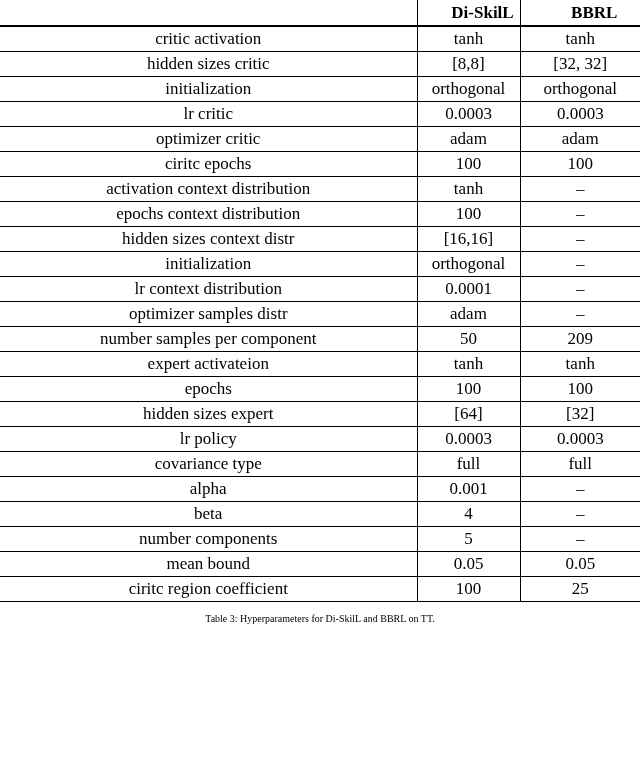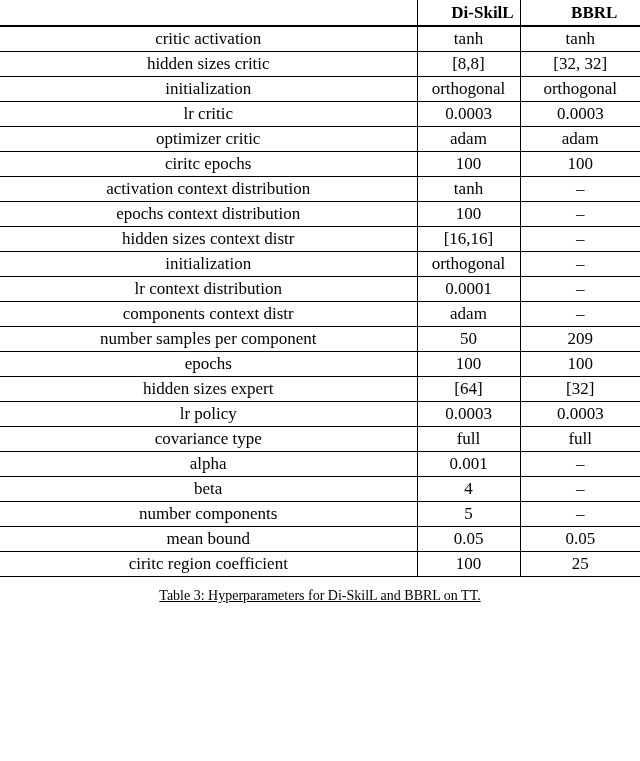--- a/index.html
+++ b/index.html
@@ -39,24 +39,23 @@
     padding-left: 32px;
   }
   tbody td {
     border-bottom: 1px solid #000;
   }
   .sep {
     border-left: 1px solid #000;
   }
   .caption {
     text-align: center;
-    font-size: 14px;
+    font-size: 10px;
     margin-top: 11px;
     color: #000;
-    text-decoration: underline;
   }
 </style>
 </head>
 <body>
 
 <table class="params">
   <colgroup>
     <col class="label-col">
     <col class="diskill-col">
     <col class="bbrl-col">
@@ -118,28 +117,33 @@
         <td>initialization</td>
         <td class="sep">orthogonal</td>
         <td class="sep">–</td>
       </tr>
       <tr>
         <td>lr context distribution</td>
         <td class="sep">0.0001</td>
         <td class="sep">–</td>
       </tr>
       <tr>
-        <td>components context distr</td>
+        <td>optimizer samples distr</td>
         <td class="sep">adam</td>
         <td class="sep">–</td>
       </tr>
       <tr>
         <td>number samples per component</td>
         <td class="sep">50</td>
         <td class="sep">209</td>
+      </tr>
+      <tr>
+        <td>expert activateion</td>
+        <td class="sep">tanh</td>
+        <td class="sep">tanh</td>
       </tr>
       <tr>
         <td>epochs</td>
         <td class="sep">100</td>
         <td class="sep">100</td>
       </tr>
       <tr>
         <td>hidden sizes expert</td>
         <td class="sep">[64]</td>
         <td class="sep">[32]</td>

